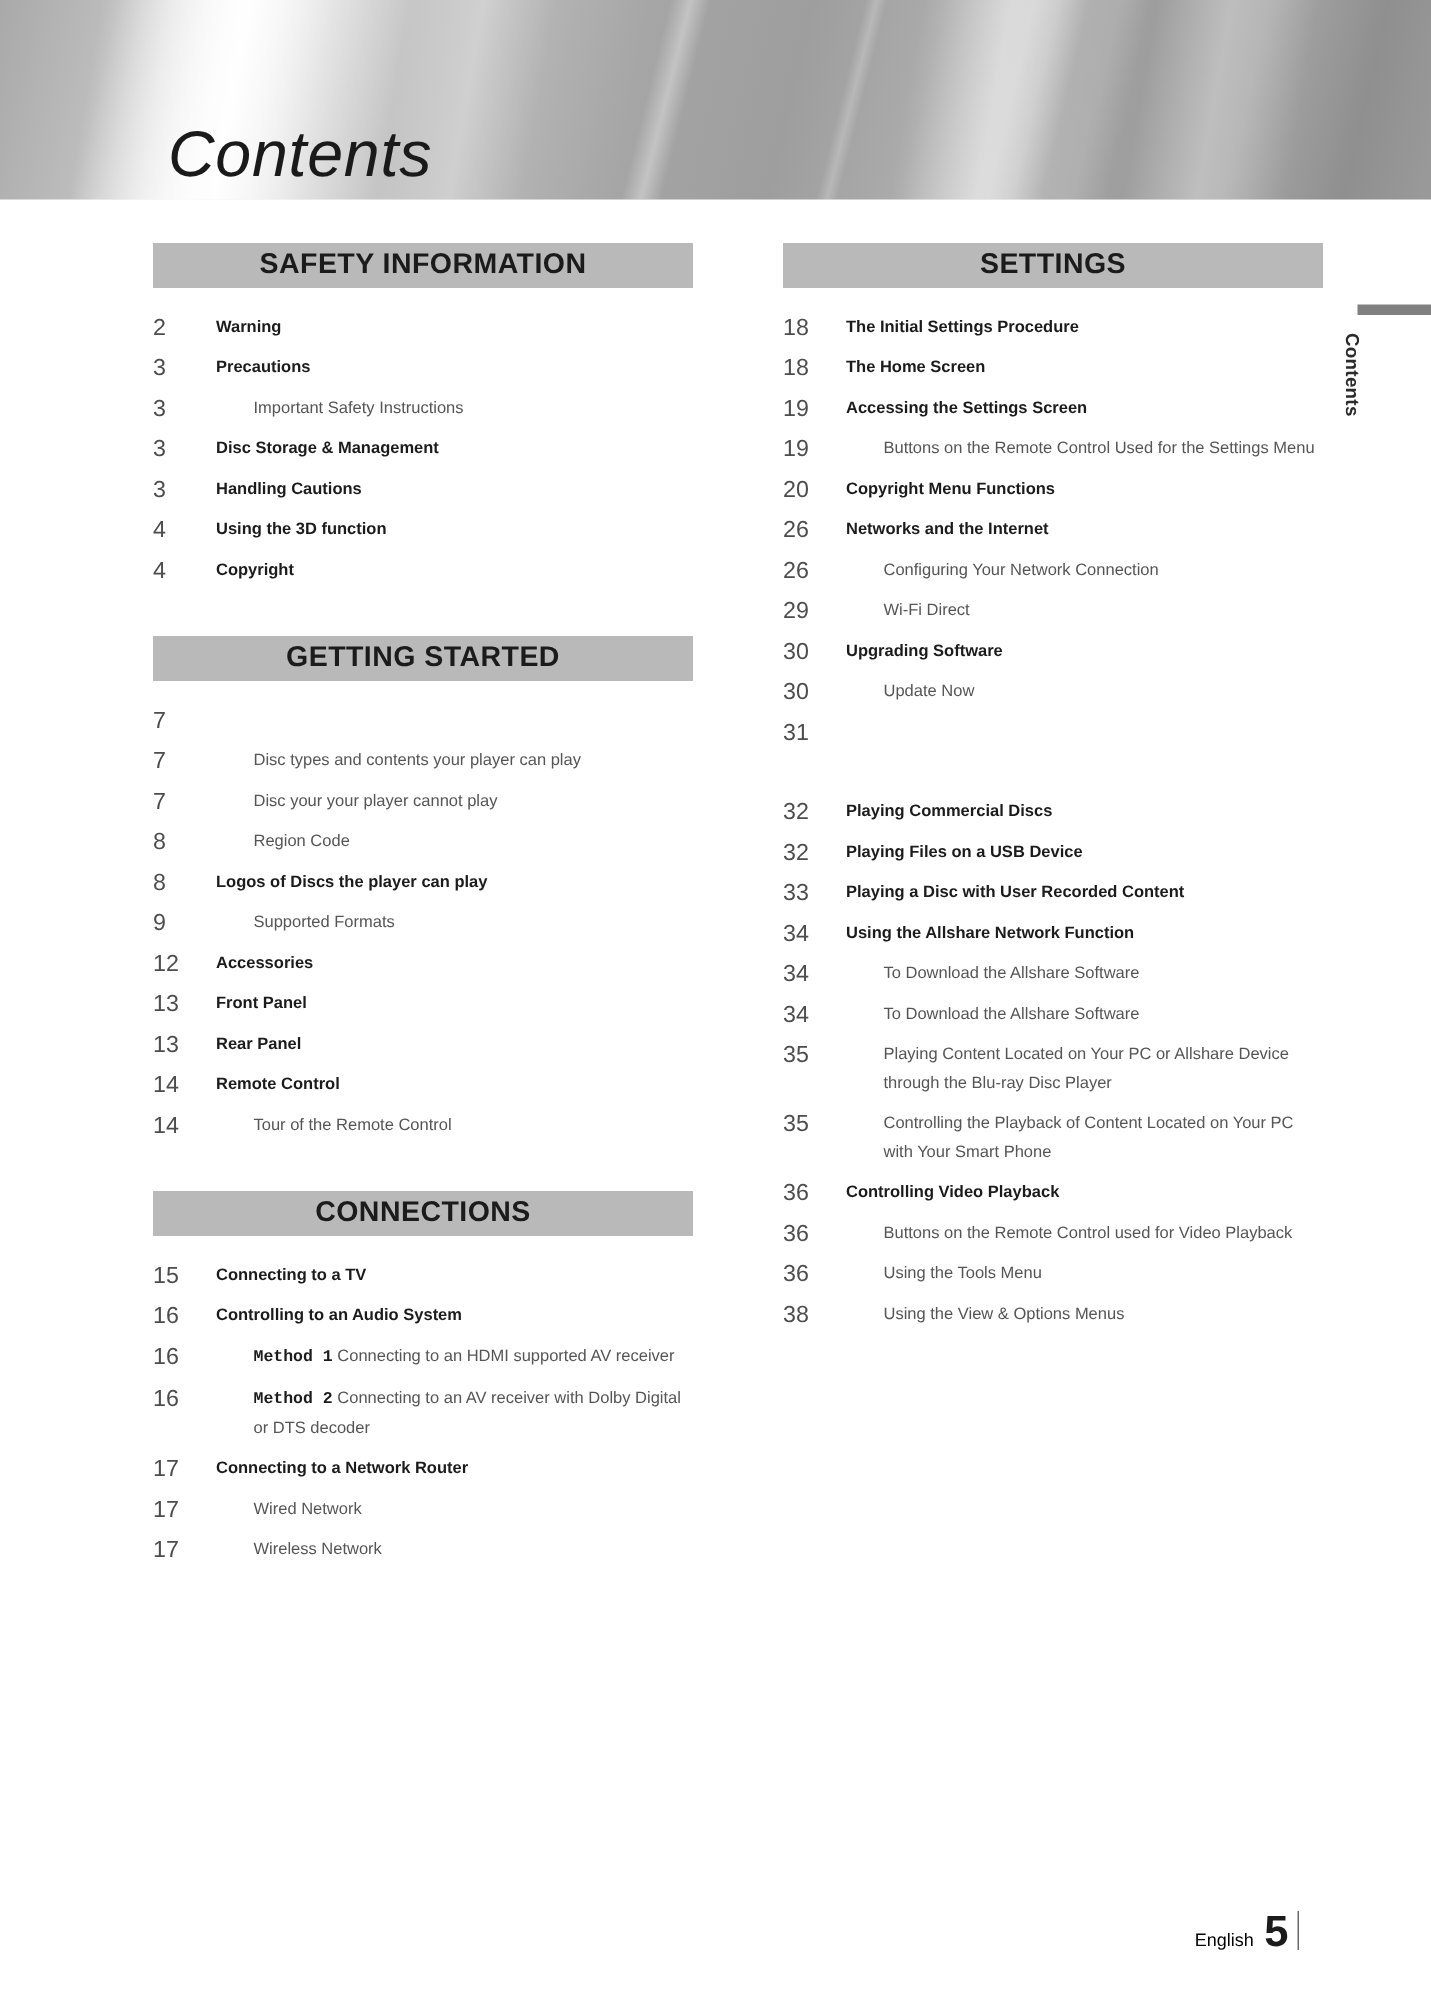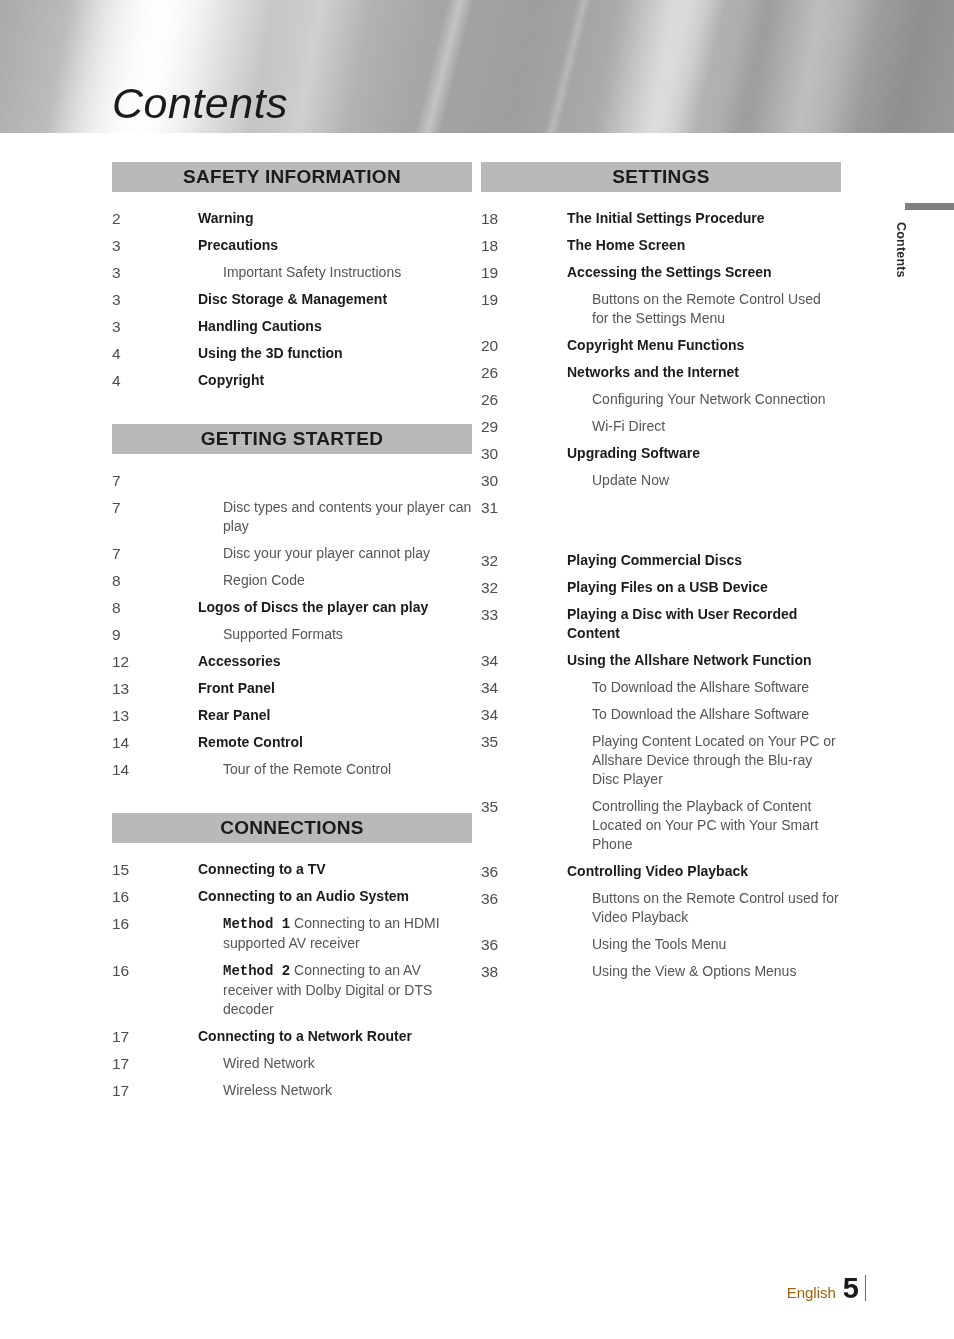--- a/index.html
+++ b/index.html
@@ -108,22 +108,22 @@
     text-orientation: mixed;
     white-space: nowrap;
   }
 
   
   .col {
     position: absolute;
     top: 162px;
     width: 360px;
   }
-  .col-left  { left: 112px; }
-  .col-right { left: 481px; }
+  .col-left  { left: 102px; }
+  .col-right { left: 522px; }
 
   .section { margin-bottom: 0; }
 
   .section-bar {
     height: 30px;
     background: #b9b9b9;
     display: flex;
     align-items: center;
     justify-content: center;
     margin-bottom: 17px;
@@ -146,23 +146,22 @@
   .toc-page {
     width: 40px;
     flex: 0 0 40px;
     font-size: 15.5px;
     color: #4d4d4d;
     line-height: 19px;
     font-weight: normal;
   }
   .toc-title {
     flex: 1 1 auto;
-    font-size: 14px;
+    font-size: 11px;
     line-height: 19px;
-    margin-left: 44px;
   }
   .toc-row.level1 .toc-title {
     font-weight: bold;
     color: #1b1b1b;
     padding-left: 2px;
   }
   .toc-row.level2 .toc-title {
     font-weight: normal;
     color: #555555;
     padding-left: 27px;
@@ -177,22 +176,22 @@
 
   
   .footer {
     position: absolute;
     right: 88px;
     bottom: 36px;
     display: flex;
     align-items: baseline;
   }
   .footer-lang {
-    font-size: 15px;
-    color: #a16207;
+    font-size: 12px;
+    color: #000000;
     margin-right: 7px;
   }
   .footer-page {
     font-size: 29px;
     font-weight: bold;
     color: #1b1b1b;
     line-height: 1;
   }
   .footer-rule {
     display: inline-block;
@@ -309,21 +308,21 @@
       <div class="section-bar">
         <div class="section-bar-label">CONNECTIONS</div>
       </div>
       <div class="toc-list">
         <div class="toc-row level1">
           <div class="toc-page">15</div>
           <div class="toc-title">Connecting to a TV</div>
         </div>
         <div class="toc-row level1">
           <div class="toc-page">16</div>
-          <div class="toc-title">Connecting to an Audio System</div>
+          <div class="toc-title">Controlling to an Audio System</div>
         </div>
         <div class="toc-row level2">
           <div class="toc-page">16</div>
           <div class="toc-title"><span class="lead">Method 1</span><span> Connecting to an HDMI supported AV receiver</span></div>
         </div>
         <div class="toc-row level2">
           <div class="toc-page">16</div>
           <div class="toc-title"><span class="lead">Method 2</span><span> Connecting to an AV receiver with Dolby Digital or DTS decoder</span></div>
         </div>
         <div class="toc-row level1">

